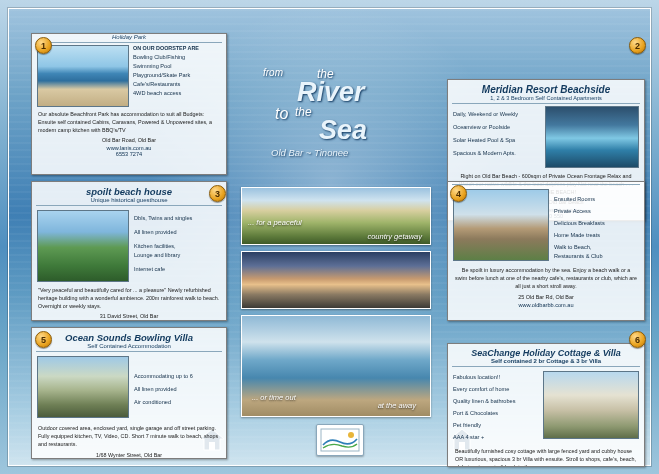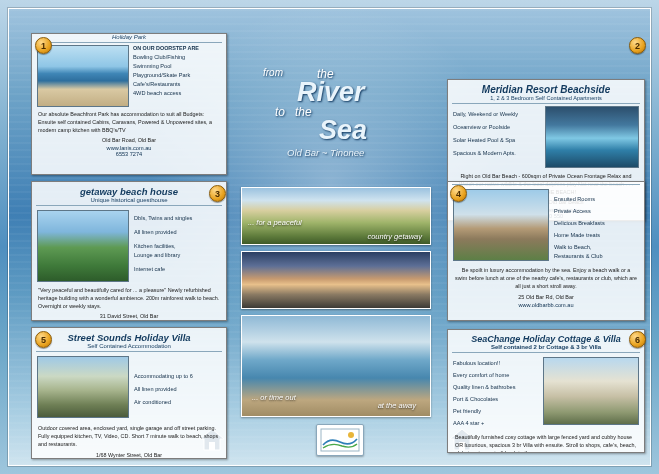--- a/index.html
+++ b/index.html
@@ -116,24 +116,24 @@
     color:#ffffff;font-size:8.5px;letter-spacing:.2px;
     box-shadow:0 1px 2px rgba(0,0,0,.35);
   }
   .river-title{
     position:absolute;left:238px;top:56px;width:190px;height:92px;color:#ffffff;
     text-shadow:1px 1px 2px rgba(0,40,80,.85);
   }
   .rt-from{position:absolute;left:16px;top:2px;font-size:10px;font-style:italic;}
   .rt-the1{position:absolute;left:70px;top:2px;font-size:12px;font-style:italic;}
   .rt-river{position:absolute;left:50px;top:12px;font-size:27px;font-weight:bold;font-style:italic;color:#e9f4fb;}
-  .rt-to{position:absolute;left:28px;top:40px;font-size:12px;font-style:italic;text-align:center;}
+  .rt-to{position:absolute;left:28px;top:40px;font-size:16px;font-style:italic;text-align:center;}
   .rt-the2{position:absolute;left:48px;top:40px;font-size:12px;font-style:italic;}
   .rt-sea{position:absolute;left:72px;top:50px;font-size:27px;font-weight:bold;font-style:italic;color:#e9f4fb;}
-  .rt-sub{position:absolute;left:40px;top:82px;font-size:9.5px;font-style:italic;color:#eaf4fb;}
+  .rt-sub{position:absolute;left:24px;top:82px;font-size:9.5px;font-style:italic;color:#eaf4fb;}
 
   .center-photo{
     position:absolute;border:1px solid #ffffff;box-sizing:border-box;
     box-shadow:0 1px 2px rgba(0,0,0,.35);overflow:hidden;
   }
   .cp-label{
     position:absolute;color:#ffffff;font-size:7.5px;font-style:italic;
     text-shadow:0 1px 2px rgba(0,0,0,.7);
     margin-top:24px;
   }
@@ -236,21 +236,21 @@
         <div class="photo pool" style="width:94px;height:62px;"></div>
       </div>
       <div class="tiny center" style="padding:5px 7px 0 7px;">Right on Old Bar Beach - 600sqm of Private Ocean Frontage Relax and Watch our native wildlife &amp; the local dolphins play Not near the beach . . . but . . . ON THE BEACH!</div>
       <div class="tiny center" style="margin-top:3px;">32 Lewis Street, Old Bar Beach</div>
       <div class="url center">www.meridianresort.com.au</div>
       <div class="phone center">1800 650 550</div>
     </div>
     <div class="badge" style="left:620px;top:28px;">2</div>
 
     <div class="panel" style="left:22px;top:172px;width:196px;height:140px;">
-      <div class="panel-title" style="font-size:9.5px;margin-top:4px;">getaway beach house</div>
+      <div class="panel-title" style="font-size:9.5px;margin-top:4px;">spoilt beach house</div>
       <div class="panel-sub" style="font-size:6px;">Unique historical guesthouse</div>
       <div class="rule"></div>
       <div style="display:flex;gap:5px;padding:2px 5px 0 5px;">
         <div class="photo green" style="width:92px;height:72px;"></div>
         <div style="flex:1;padding-top:4px;">
           <ul class="feat">
             <li style="margin-bottom:5px;">Dbls, Twins and singles</li>
             <li style="margin-bottom:5px;">All linen provided</li>
             <li>Kitchen facilities,</li>
             <li>Lounge and library</li>
@@ -280,40 +280,40 @@
         </div>
       </div>
       <div class="tiny center" style="padding:6px 7px 0 7px;">Be spoilt in luxury accommodation by the sea. Enjoy a beach walk or a swim before lunch at one of the nearby cafe's, restaurants or club, which are all just a short stroll away.</div>
       <div class="tiny center" style="margin-top:3px;">25 Old Bar Rd, Old Bar</div>
       <div class="url center">www.oldbarbb.com.au</div>
 
     </div>
     <div class="badge" style="left:441px;top:176px;">4</div>
 
     <div class="panel" style="left:22px;top:318px;width:196px;height:132px;">
-      <div class="panel-title" style="font-size:9.5px;margin-top:4px;">Street Sounds Holiday Villa</div>
+      <div class="panel-title" style="font-size:9.5px;margin-top:4px;">Ocean Sounds Bowling Villa</div>
       <div class="panel-sub" style="font-size:6px;">Self Contained Accommodation</div>
       <div class="rule"></div>
       <div style="display:flex;gap:5px;padding:2px 5px 0 5px;">
         <div class="photo cottage" style="width:92px;height:62px;"></div>
         <div style="flex:1;padding-top:16px;">
           <ul class="feat">
             <li style="margin-bottom:4px;">Accommodating up to 6</li>
             <li style="margin-bottom:4px;">All linen provided</li>
             <li>Air conditioned</li>
           </ul>
         </div>
       </div>
       <div class="tiny" style="padding:7px 6px 0 6px;">Outdoor covered area, enclosed yard, single garage and off street parking.  Fully equipped kitchen, TV, Video, CD.  Short 7 minute walk to beach, shops and restaurants.</div>
       <div class="tiny center" style="margin-top:4px;">1/68 Wynter Street, Old Bar</div>
 
     </div>
     <div class="badge" style="left:26px;top:322px;">5</div>
 
-    <div class="panel" style="left:438px;top:320px;width:198px;height:124px;">
+    <div class="panel" style="left:438px;top:334px;width:198px;height:124px;">
       <div class="panel-title" style="font-size:9px;margin-top:4px;">SeaChange Holiday Cottage &amp; Villa</div>
       <div class="panel-sub" style="font-size:6px;font-weight:bold;">Self contained 2 br Cottage &amp; 3 br Villa</div>
       <div class="rule"></div>
       <div style="display:flex;gap:5px;padding:2px 5px 0 5px;">
         <div style="flex:1;padding-top:2px;">
           <ul class="feat">
             <li style="margin-bottom:3px;">Fabulous location!!</li>
             <li style="margin-bottom:3px;">Every comfort of home</li>
             <li style="margin-bottom:3px;">Quality linen &amp; bathrobes</li>
             <li style="margin-bottom:3px;">Port &amp; Chocolates</li>

